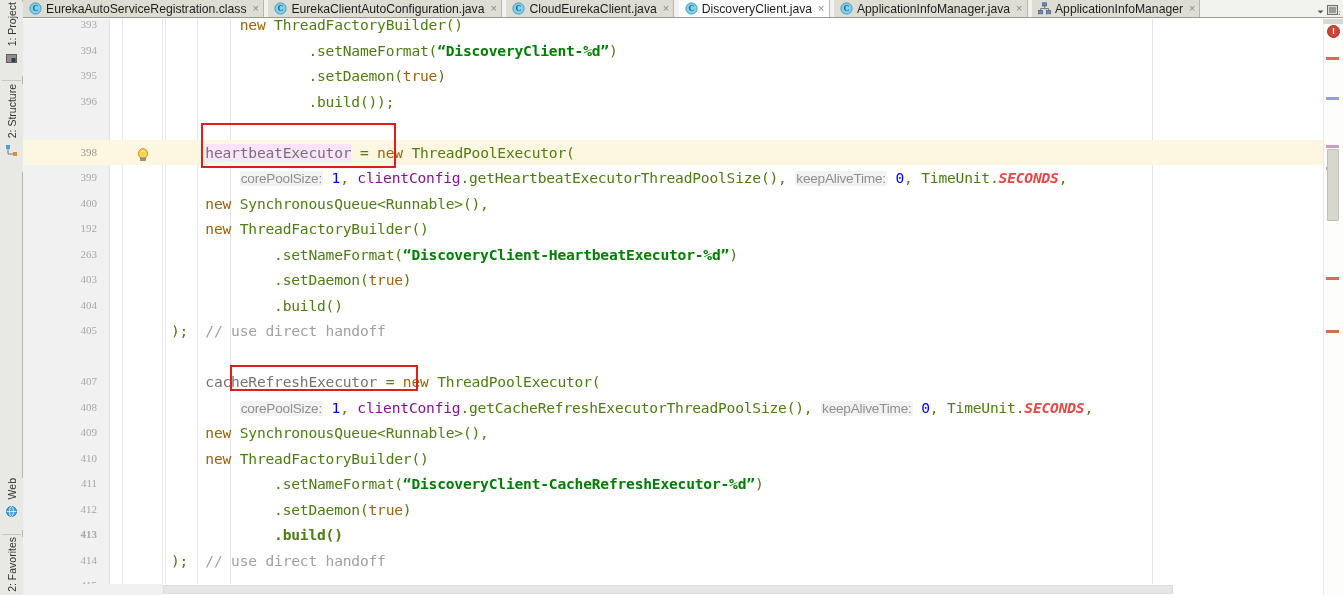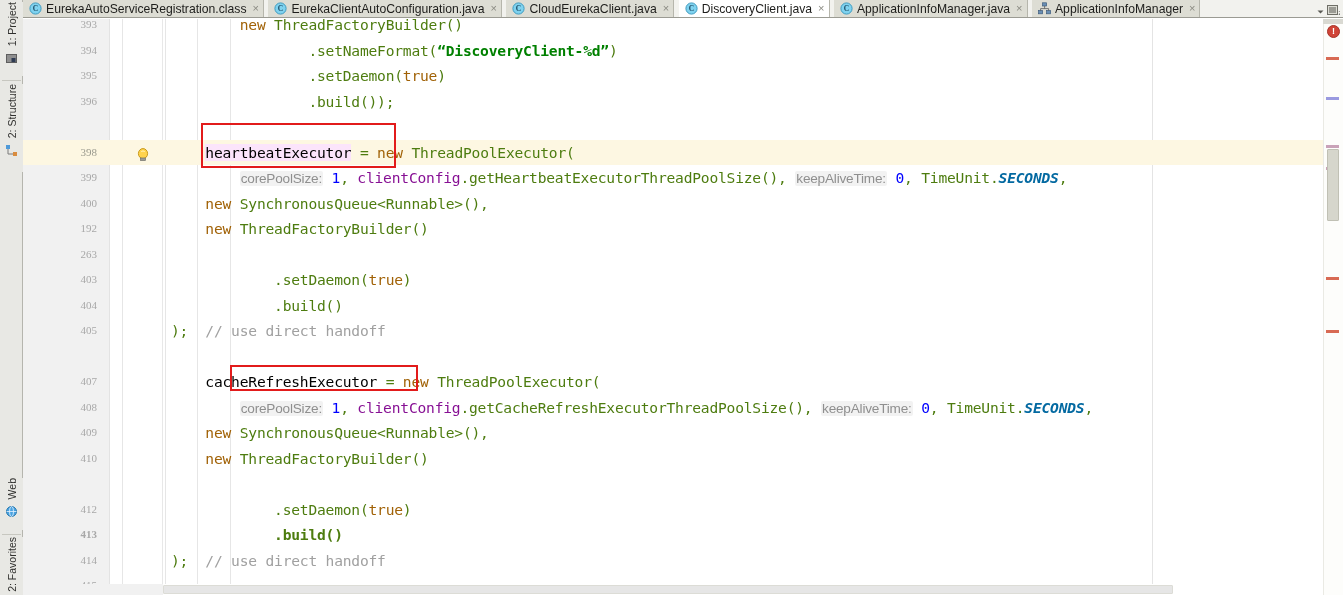--- a/index.html
+++ b/index.html
@@ -190,24 +190,24 @@
     font-size: 14.6px;
     color: #2b2b2b;
     white-space: pre;
     letter-spacing: -0.2px;
   }
 
   
   .kw       { color: #a16207; font-weight: normal; }
   .str      { color: #008000; font-weight: bold; }
   .cmt      { color: #a0a0a0; }
-  .fld      { color: #000000; }
+  .fld      { color: #737373; }
   .fld2     { color: #871094; }
   .num      { color: #0000ff; }
-  .cnst     { color: #0369a1; font-style: italic; font-weight: bold; }
+  .cnst     { color: #ef4444; font-style: italic; font-weight: bold; }
   .plain    { color: #4d7c0f; }
   .hint {
     color: #8f8f8f;
     background: #f2f2f2;
     font-family: "Liberation Sans", sans-serif;
     font-size: 13.6px;
     border-radius: 2px;
     padding: 0 1px;
   }
   .hl-pink { background: #fbe4fb; }
@@ -468,20 +468,21 @@
         <div class="row" style="top: 171.5px;">
           <div class="lnum">400</div>
           <div class="code"><span class="plain">    </span><span class="kw">new</span><span class="plain"> SynchronousQueue&lt;Runnable&gt;(),</span></div>
         </div>
         <div class="row" style="top: 197px;">
           <div class="lnum">192</div>
           <div class="code"><span class="plain">    </span><span class="kw">new</span><span class="plain"> ThreadFactoryBuilder()</span></div>
         </div>
         <div class="row" style="top: 222.5px;">
           <div class="lnum">263</div>
+          <div class="code"><span class="plain">            </span><span class="plain">.setNameFormat(</span><span class="str">“DiscoveryClient-HeartbeatExecutor-%d”</span><span class="plain">)</span></div>
         </div>
         <div class="row" style="top: 248px;">
           <div class="lnum">403</div>
           <div class="code"><span class="plain">            </span><span class="plain">.setDaemon(</span><span class="kw">true</span><span class="plain">)</span></div>
         </div>
         <div class="row" style="top: 273.5px;">
           <div class="lnum">404</div>
           <div class="code"><span class="plain">            </span><span class="plain">.build()</span></div>
         </div>
         <div class="row" style="top: 299px;">
@@ -496,20 +497,24 @@
           <div class="lnum">408</div>
           <div class="code"><span class="plain">        </span><span class="hint">corePoolSize:</span><span class="plain"> </span><span class="num">1</span><span class="plain">, </span><span class="fld2">clientConfig</span><span class="plain">.getCacheRefreshExecutorThreadPoolSize(), </span><span class="hint">keepAliveTime:</span><span class="plain"> </span><span class="num">0</span><span class="plain">, TimeUnit.</span><span class="cnst">SECONDS</span><span class="plain">,</span></div>
         </div>
         <div class="row" style="top: 401px;">
           <div class="lnum">409</div>
           <div class="code"><span class="plain">    </span><span class="kw">new</span><span class="plain"> SynchronousQueue&lt;Runnable&gt;(),</span></div>
         </div>
         <div class="row" style="top: 426.5px;">
           <div class="lnum">410</div>
           <div class="code"><span class="plain">    </span><span class="kw">new</span><span class="plain"> ThreadFactoryBuilder()</span></div>
+        </div>
+        <div class="row" style="top: 452px;">
+          <div class="lnum">411</div>
+          <div class="code"><span class="plain">            </span><span class="plain">.setNameFormat(</span><span class="str">“DiscoveryClient-CacheRefreshExecutor-%d”</span><span class="plain">)</span></div>
         </div>
         <div class="row" style="top: 477.5px;">
           <div class="lnum">412</div>
           <div class="code"><span class="plain">            </span><span class="plain">.setDaemon(</span><span class="kw">true</span><span class="plain">)</span></div>
         </div>
         <div class="row" style="top: 503px; font-weight: bold;">
           <div class="lnum">413</div>
           <div class="code"><span class="plain">            </span><span class="plain">.build()</span></div>
         </div>
         <div class="row" style="top: 528.5px;">

